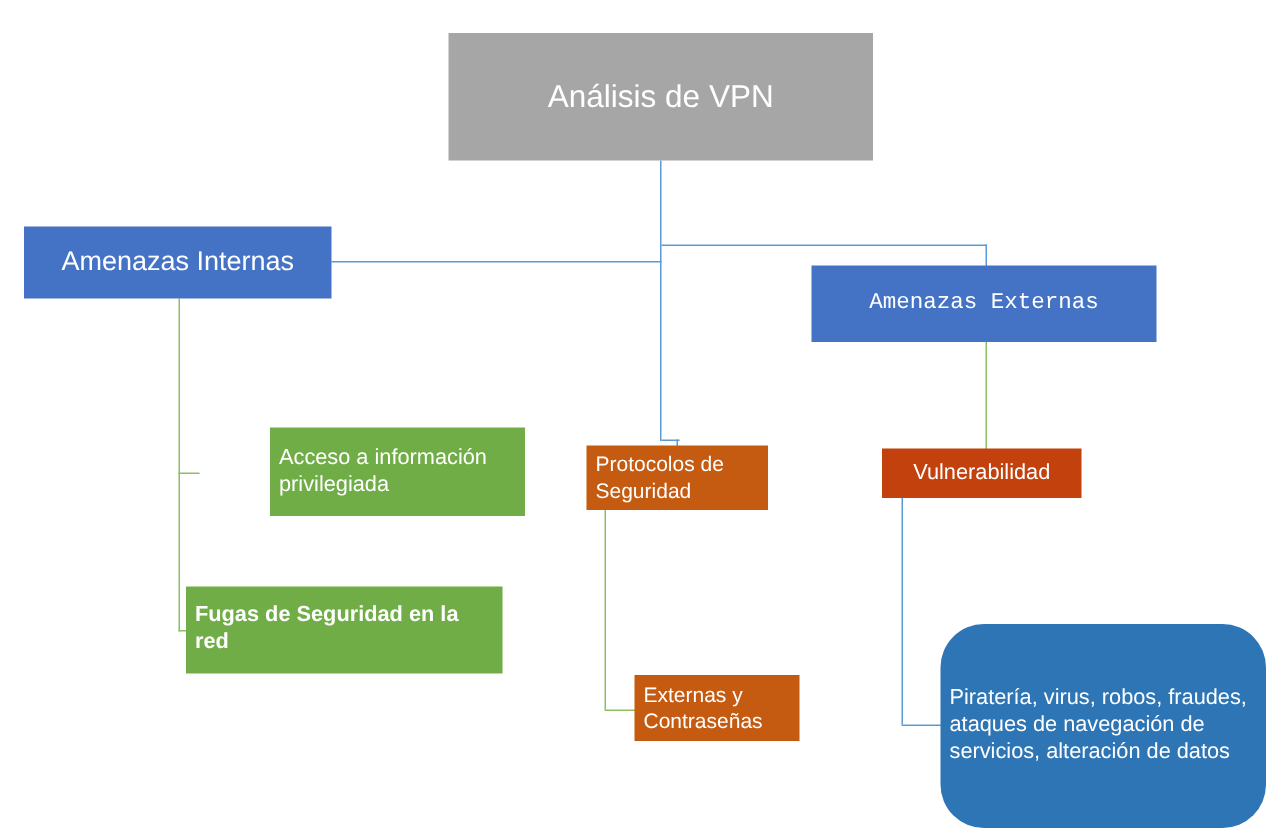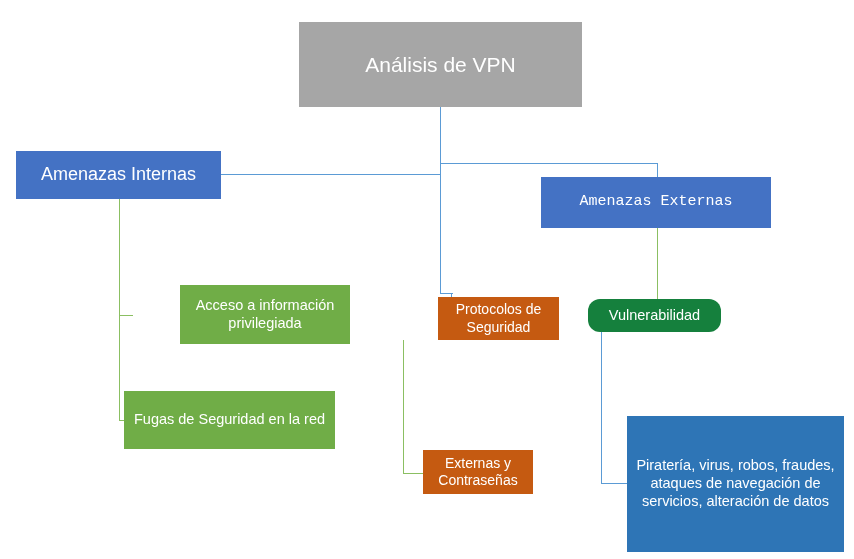--- a/index.html
+++ b/index.html
@@ -17,21 +17,20 @@
     position: relative;
     width: 854px;
     height: 559px;
   }
   .node {
     position: absolute;
     box-sizing: border-box;
     display: flex;
     align-items: center;
     justify-content: center;
-    text-align: center;
     color: #ffffff;
     line-height: 1.22;
     padding: 4px 6px;
     white-space: pre-line;
   }
   .n-root {
     left: 299px;
     top: 22px;
     width: 283px;
     height: 85px;
@@ -64,54 +63,54 @@
     font-size: 14.5px;
     margin-left: 48px;
   }
   .n-fugas {
     left: 124px;
     top: 391px;
     width: 211px;
     height: 58px;
     background: #70ad47;
     font-size: 14.5px;
+    font-weight: bold;
   }
   .n-protocolos {
     left: 391px;
     top: 297px;
     width: 121px;
     height: 43px;
     background: #c55a11;
     font-size: 14px;
-    margin-left: 47px;
   }
   .n-perfiles {
     left: 423px;
     top: 450px;
     width: 110px;
     height: 44px;
     background: #c55a11;
     font-size: 14px;
   }
   .n-vulnerabilidad {
     left: 588px;
     top: 299px;
     width: 133px;
     height: 33px;
-    background: #15803d;
+    background: #c2410c;
     font-size: 14.5px;
-    border-radius: 12px;
   }
   .n-pirateria {
     left: 627px;
     top: 416px;
     width: 217px;
     height: 136px;
     background: #2e75b6;
     font-size: 14.5px;
+    border-radius: 29px;
   }
 
   .edge {
     position: absolute;
   }
   .v {
     width: 0;
     border-left-width: 1.4px;
     border-left-style: solid;
   }

